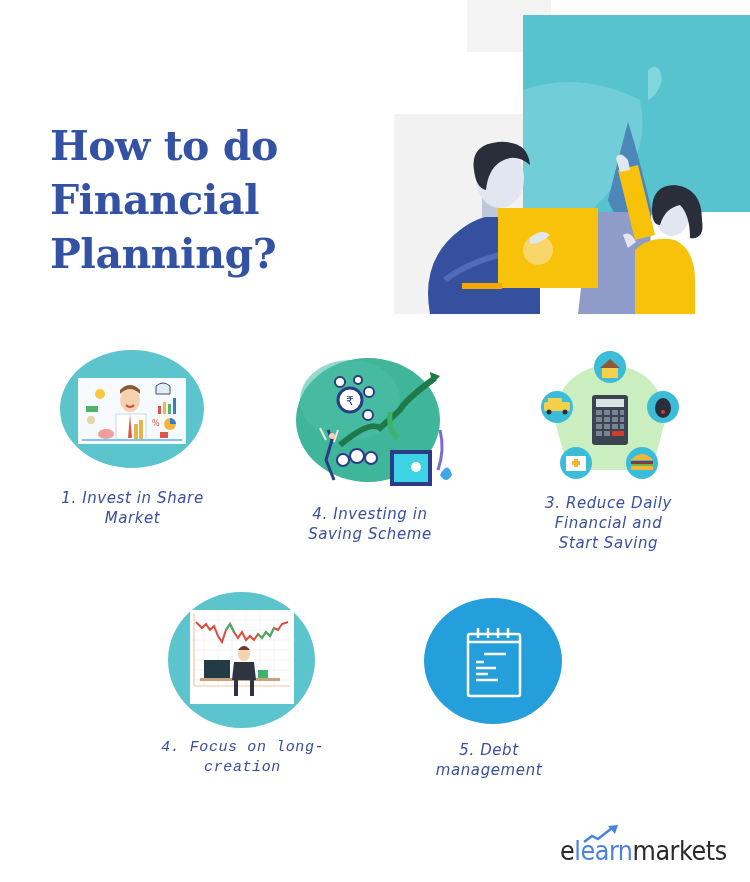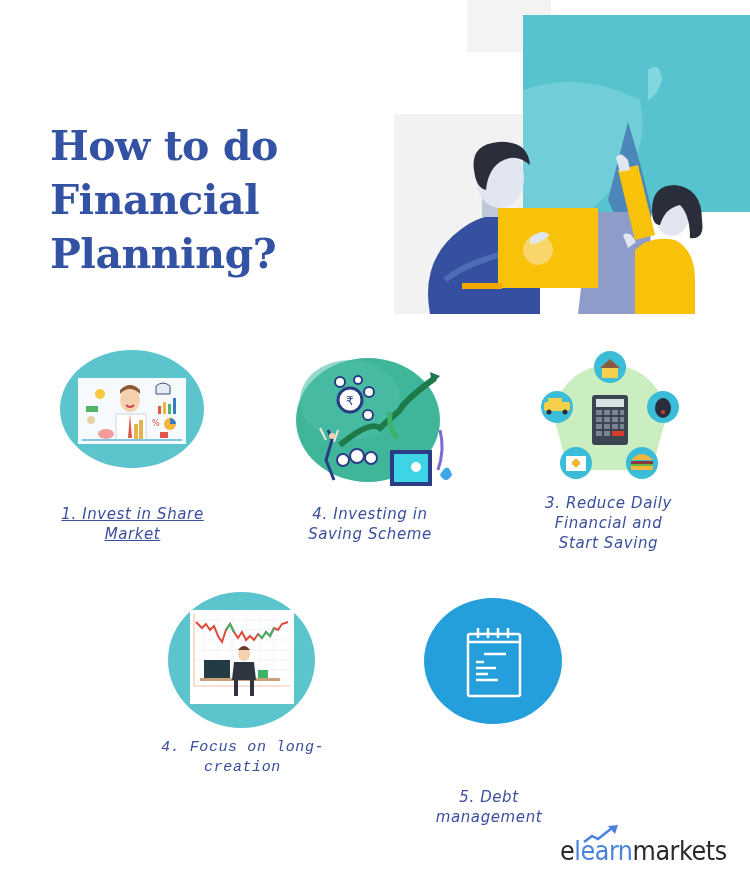--- a/index.html
+++ b/index.html
@@ -103,21 +103,21 @@
     <rect x="80" y="28" width="3" height="8" fill="#e0544a"></rect>
     <rect x="85" y="24" width="3" height="12" fill="#f2b63b"></rect>
     <rect x="90" y="26" width="3" height="10" fill="#4fb36a"></rect>
     <rect x="95" y="20" width="3" height="16" fill="#3a7ac6"></rect>
     <text x="74" y="48" font-size="8" fill="#e0544a">%</text>
     <circle cx="92" cy="46" r="6" fill="#f2b63b"></circle>
     <path d="M92 46 L92 40 A6 6 0 0 1 98 46 Z" fill="#3a7ac6"></path>
     <rect x="82" y="54" width="8" height="6" fill="#e0544a"></rect>
     <line x1="4" y1="62" x2="104" y2="62" stroke="#7fc6e6" stroke-width="2"></line>
   </svg>
-  <div class="label" style="left:-10px;top:154px;width:165px;text-decoration:underline;">
+  <div class="label" style="left:-10px;top:138px;width:165px;">
     <div>1. Invest in Share</div>
     <div>Market</div>
   </div>
 </div>
 
 <div class="step" style="left:290px;top:350px;width:170px;height:200px;">
   <svg style="position:absolute;left:0;top:0;" width="165" height="140" viewBox="0 0 165 140">
     <ellipse cx="78" cy="70" rx="72" ry="62" fill="#3fb59a"></ellipse>
     <ellipse cx="60" cy="50" rx="50" ry="40" fill="#4cbfa8" opacity="0.6"></ellipse>
     <path d="M50 95 Q80 70 90 78 L110 60 Q115 50 145 28" stroke="#1f7a4a" stroke-width="6" fill="none"></path>
@@ -249,21 +249,21 @@
     <line x1="12" y1="2" x2="12" y2="12" stroke="#ffffff" stroke-width="2.5"></line>
     <line x1="22" y1="2" x2="22" y2="12" stroke="#ffffff" stroke-width="2.5"></line>
     <line x1="32" y1="2" x2="32" y2="12" stroke="#ffffff" stroke-width="2.5"></line>
     <line x1="42" y1="2" x2="42" y2="12" stroke="#ffffff" stroke-width="2.5"></line>
     <line x1="18" y1="28" x2="40" y2="28" stroke="#ffffff" stroke-width="2.5"></line>
     <line x1="10" y1="36" x2="18" y2="36" stroke="#ffffff" stroke-width="2.5"></line>
     <line x1="10" y1="42" x2="30" y2="42" stroke="#ffffff" stroke-width="2.5"></line>
     <line x1="10" y1="48" x2="22" y2="48" stroke="#ffffff" stroke-width="2.5"></line>
     <line x1="10" y1="54" x2="32" y2="54" stroke="#ffffff" stroke-width="2.5"></line>
   </svg>
-  <div class="label" style="left:-10px;top:142px;width:150px;margin-top:47px;">
+  <div class="label" style="left:-10px;top:142px;width:150px;">
     <div>5. Debt</div>
     <div>management</div>
   </div>
 </div>
 
 <div class="logo">
   <svg style="position:absolute;left:22px;top:-2px;" width="40" height="20" viewBox="0 0 40 20">
     <polyline points="2,18 10,12 16,15 30,4" fill="none" stroke="#4a82e0" stroke-width="2.5"></polyline>
     <polygon points="26,2 36,1 33,10" fill="#4a82e0"></polygon>
   </svg>

